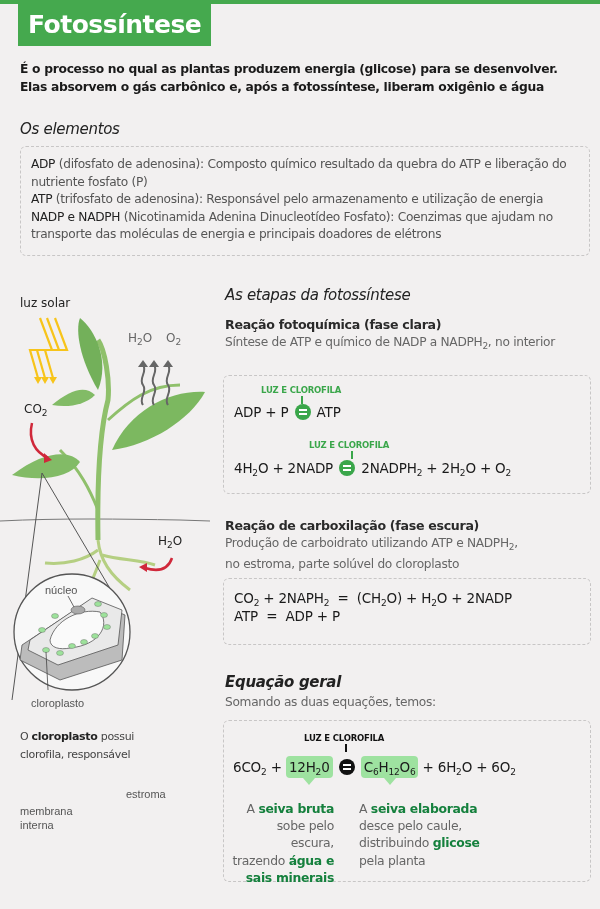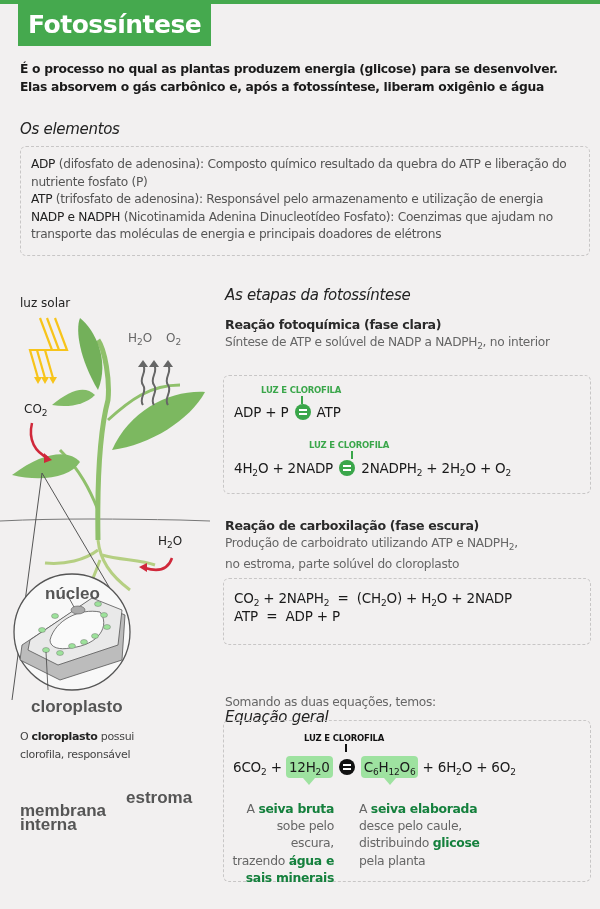--- a/index.html
+++ b/index.html
@@ -31,21 +31,21 @@
   .eqsign::before { top:5px; } .eqsign::after { top:9px; }
   .eqsign.black { background:#111; }
   .lbl-green { position:absolute; font-size:8.5px; font-weight:bold; color:#3aa64a; letter-spacing:-0.2px; }
   .lbl-black { position:absolute; font-size:8.5px; font-weight:bold; color:#111; letter-spacing:-0.2px; }
   .tick { position:absolute; width:1.5px; height:8px; }
   .hl { background:#9ee2a0; border-radius:4px; padding:3px 3px; position:relative; }
   .hl::after { content:""; position:absolute; left:50%; margin-left:-6px; bottom:-7px; border-left:6px solid transparent; border-right:6px solid transparent; border-top:7px solid #9ee2a0; }
   .sap { position:absolute; font-size:12.4px; color:#666; line-height:17.2px; letter-spacing:-0.3px; }
   .sap b { color:#15803d; }
   .lbl-plant { position:absolute; font-size:12px; color:#222; }
-  .lbl-gray { position:absolute; font-size:17px; color:#555; font-family:"Liberation Sans", sans-serif;font-weight:bold; }
+  .lbl-gray { position:absolute; font-size:11px; color:#555; font-family:"Liberation Sans", sans-serif; }
   .chl-text { position:absolute; left:20px; top:728px; font-size:11px; line-height:18px; color:#444; letter-spacing:-0.3px; }
   .chl-text b { color:#222; }
 </style>
 </head>
 <body>
 
 <div class="topbar"></div>
 <div class="title">Fotossíntese</div>
 
 <div class="intro">
@@ -167,21 +167,21 @@
 <div class="lbl-gray" style="left:126px;top:788px;">estroma</div>
 <div class="lbl-gray" style="left:20px;top:804px;line-height:14px;">
   <div>membrana</div>
     <div>interna</div>
 </div>
 
 <div class="h-italic" style="left:225px;top:286px;">As etapas da fotossíntese</div>
 
 <div class="sub-h" style="left:225px;top:317px;">Reação fotoquímica (fase clara)</div>
 <div class="sub-t" style="left:225px;top:334px;">
-  <div><span>Síntese de ATP e solúvel de NADP a NADPH</span><sub style="font-size:9px">2</sub><span>, no interior</span></div>
+  <div><span>Síntese de ATP e químico de NADP a NADPH</span><sub style="font-size:9px">2</sub><span>, no interior</span></div>
 </div>
 <div class="dashbox" style="left:223px;top:375px;width:366px;height:117px;"></div>
 <div class="lbl-green" style="left:261px;top:385px;">LUZ E CLOROFILA</div>
 <div class="tick" style="left:301px;top:396px;background:#3aa64a;"></div>
 <div class="eq" style="left:234px;top:404px;">
   <span>ADP + P</span> <span class="eqsign"></span> <span>ATP</span>
 </div>
 <div class="lbl-green" style="left:309px;top:440px;">LUZ E CLOROFILA</div>
 <div class="tick" style="left:351px;top:451px;background:#3aa64a;"></div>
 <div class="eq" style="left:234px;top:460px;">
@@ -194,21 +194,21 @@
 <div class="sub-t" style="left:225px;top:535px;">
   <div><span>Produção de carboidrato utilizando ATP e NADPH</span><sub style="font-size:9px">2</sub><span>,</span></div>
   <div>no estroma, parte solúvel do cloroplasto</div>
 </div>
 <div class="dashbox" style="left:223px;top:578px;width:366px;height:65px;"></div>
 <div class="eq" style="left:234px;top:590px;">
   <span>CO</span><sub>2</sub><span> + 2NAPH</span><sub>2</sub><span style="white-space:pre">  =  (CH</span><sub>2</sub><span>O) + H</span><sub>2</sub><span>O + 2NADP</span>
 </div>
 <div class="eq" style="left:234px;top:608px;white-space:pre;">ATP  =  ADP + P</div>
 
-<div class="h-italic" style="left:225px;top:708px;">Equação geral</div>
+<div class="h-italic" style="left:225px;top:673px;font-weight:bold;">Equação geral</div>
 <div class="sub-t" style="left:225px;top:694px;">Somando as duas equações, temos:</div>
 <div class="dashbox" style="left:223px;top:720px;width:366px;height:160px;"></div>
 <div class="lbl-black" style="left:304px;top:733px;">LUZ E CLOROFILA</div>
 <div class="tick" style="left:345px;top:744px;background:#111;"></div>
 <div class="eq" style="left:233px;top:759px;">
   <span>6CO</span><sub>2</sub><span style="white-space:pre"> + </span><span class="hl"><span>12H</span><sub>2</sub><span>0</span></span>
   <span class="eqsign black"></span>
   <span class="hl"><span>C</span><sub>6</sub><span>H</span><sub>12</sub><span>O</span><sub>6</sub></span><span style="white-space:pre"> + 6H</span><sub>2</sub><span>O + 6O</span><sub>2</sub>
 </div>
 

